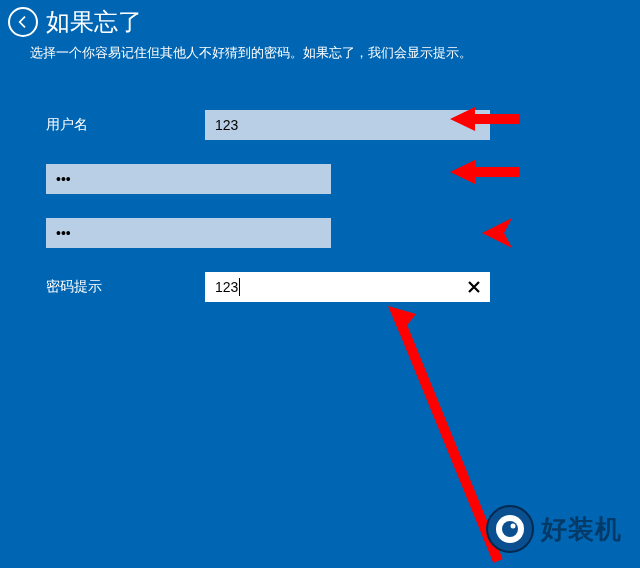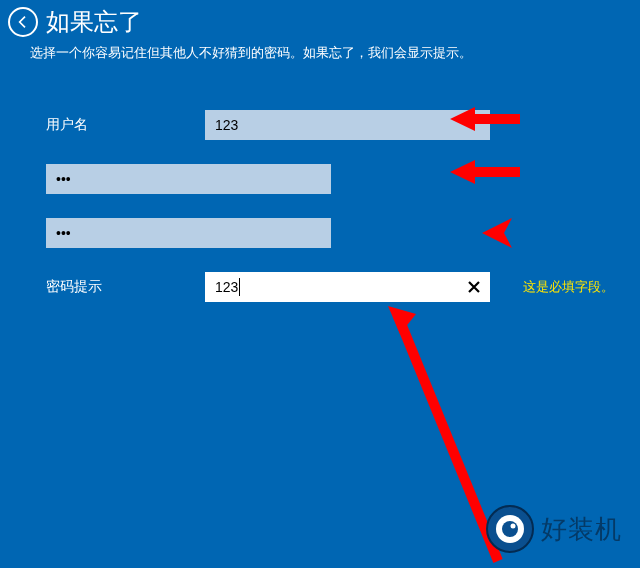--- a/index.html
+++ b/index.html
@@ -97,21 +97,21 @@
     .logo {
       position: absolute;
       right: 18px;
       bottom: 14px;
       display: flex;
       align-items: center;
       gap: 6px;
     }
     .logo-text {
       font-size: 26px;
-      font-weight: normal;
+      font-weight: bold;
       color: #043a67;
       letter-spacing: 1px;
     }
     .caret {
       position: absolute;
       width: 1px;
       height: 18px;
       background: #000;
       left: 34px;
       top: 6px;
@@ -149,21 +149,20 @@
     <div class="label">密码提示</div>
     <div class="input-wrap">
       <input class="input active" type="text" style="padding-right: 30px;" value="123">
       <div class="caret"></div>
       <div class="clear-btn">
         <svg width="14" height="14" viewBox="0 0 14 14" stroke="#000" stroke-width="2.2">
           <path d="M2 2 L12 12 M12 2 L2 12"></path>
         </svg>
       </div>
     </div>
-    <span class="required-msg">这是必填字段。</span>
   </div>
 
 </div>
 
 <div class="arrow" style="left:450px; top:104px;">
   <svg width="70" height="30">
       <polygon points="0,15 25,3 25,10 70,10 70,20 25,20 25,27" fill="#ff0000"></polygon>
     </svg>
 </div>
 <div class="arrow" style="left:450px; top:157px;">

